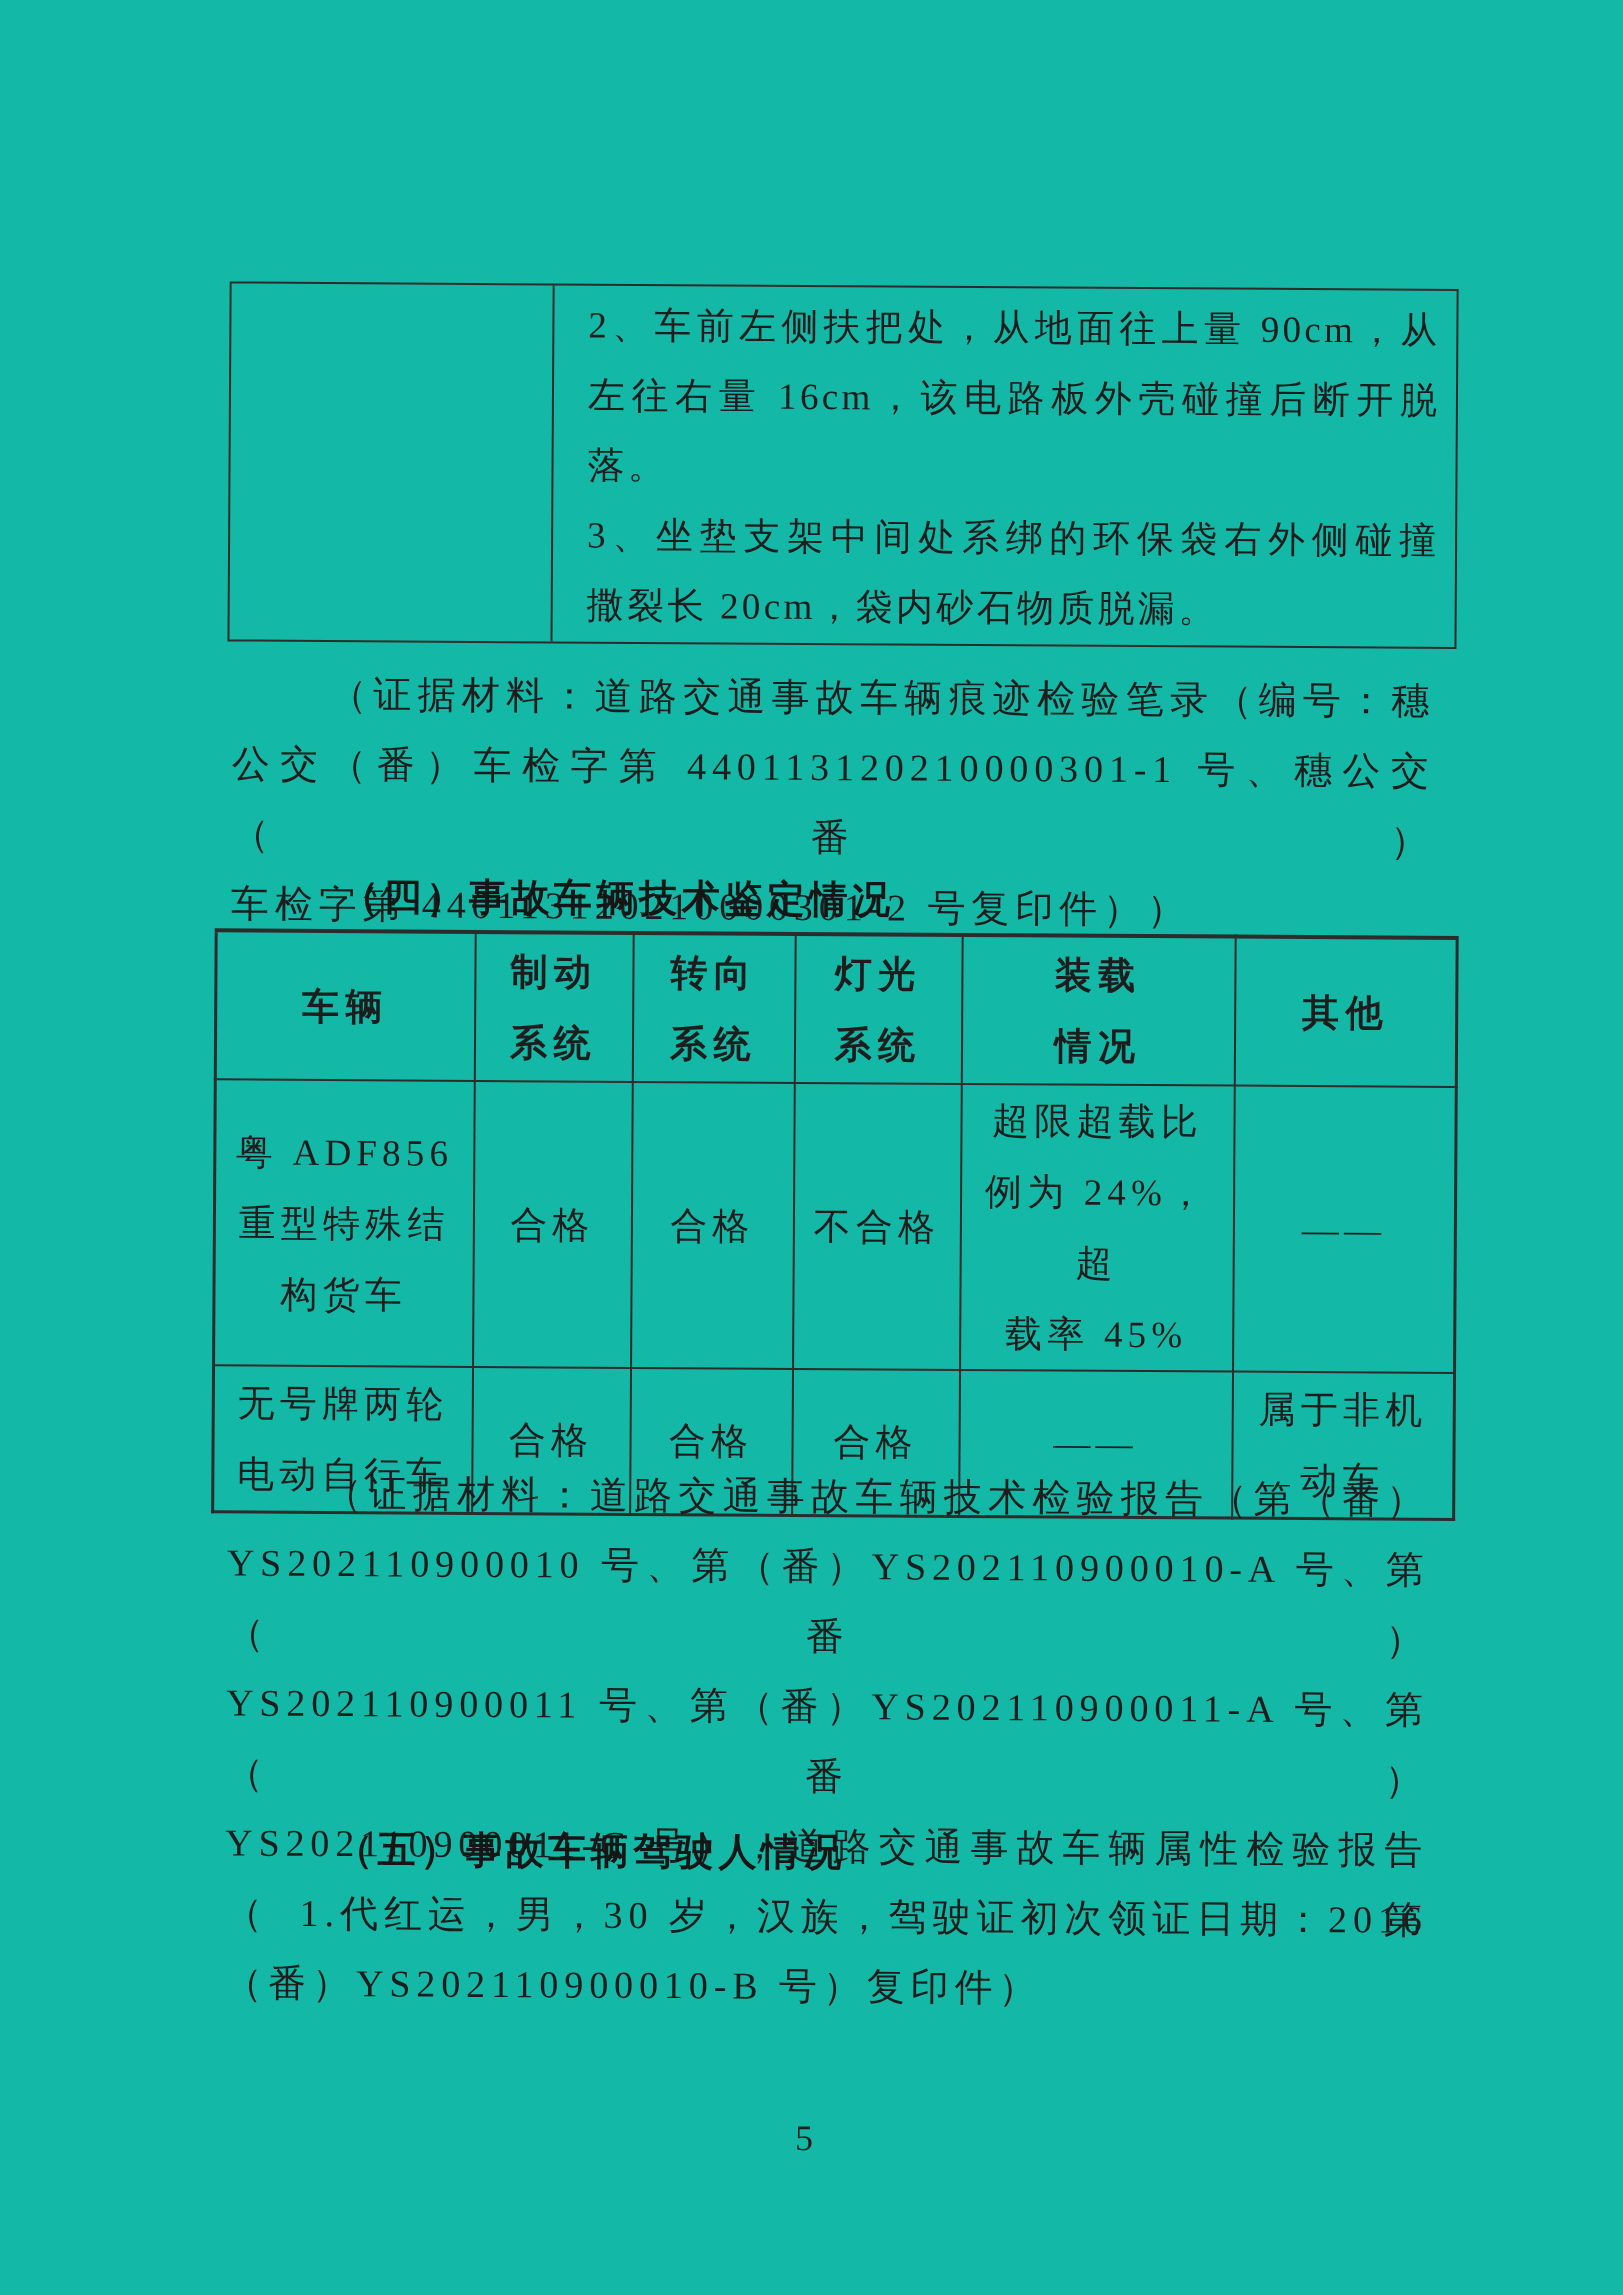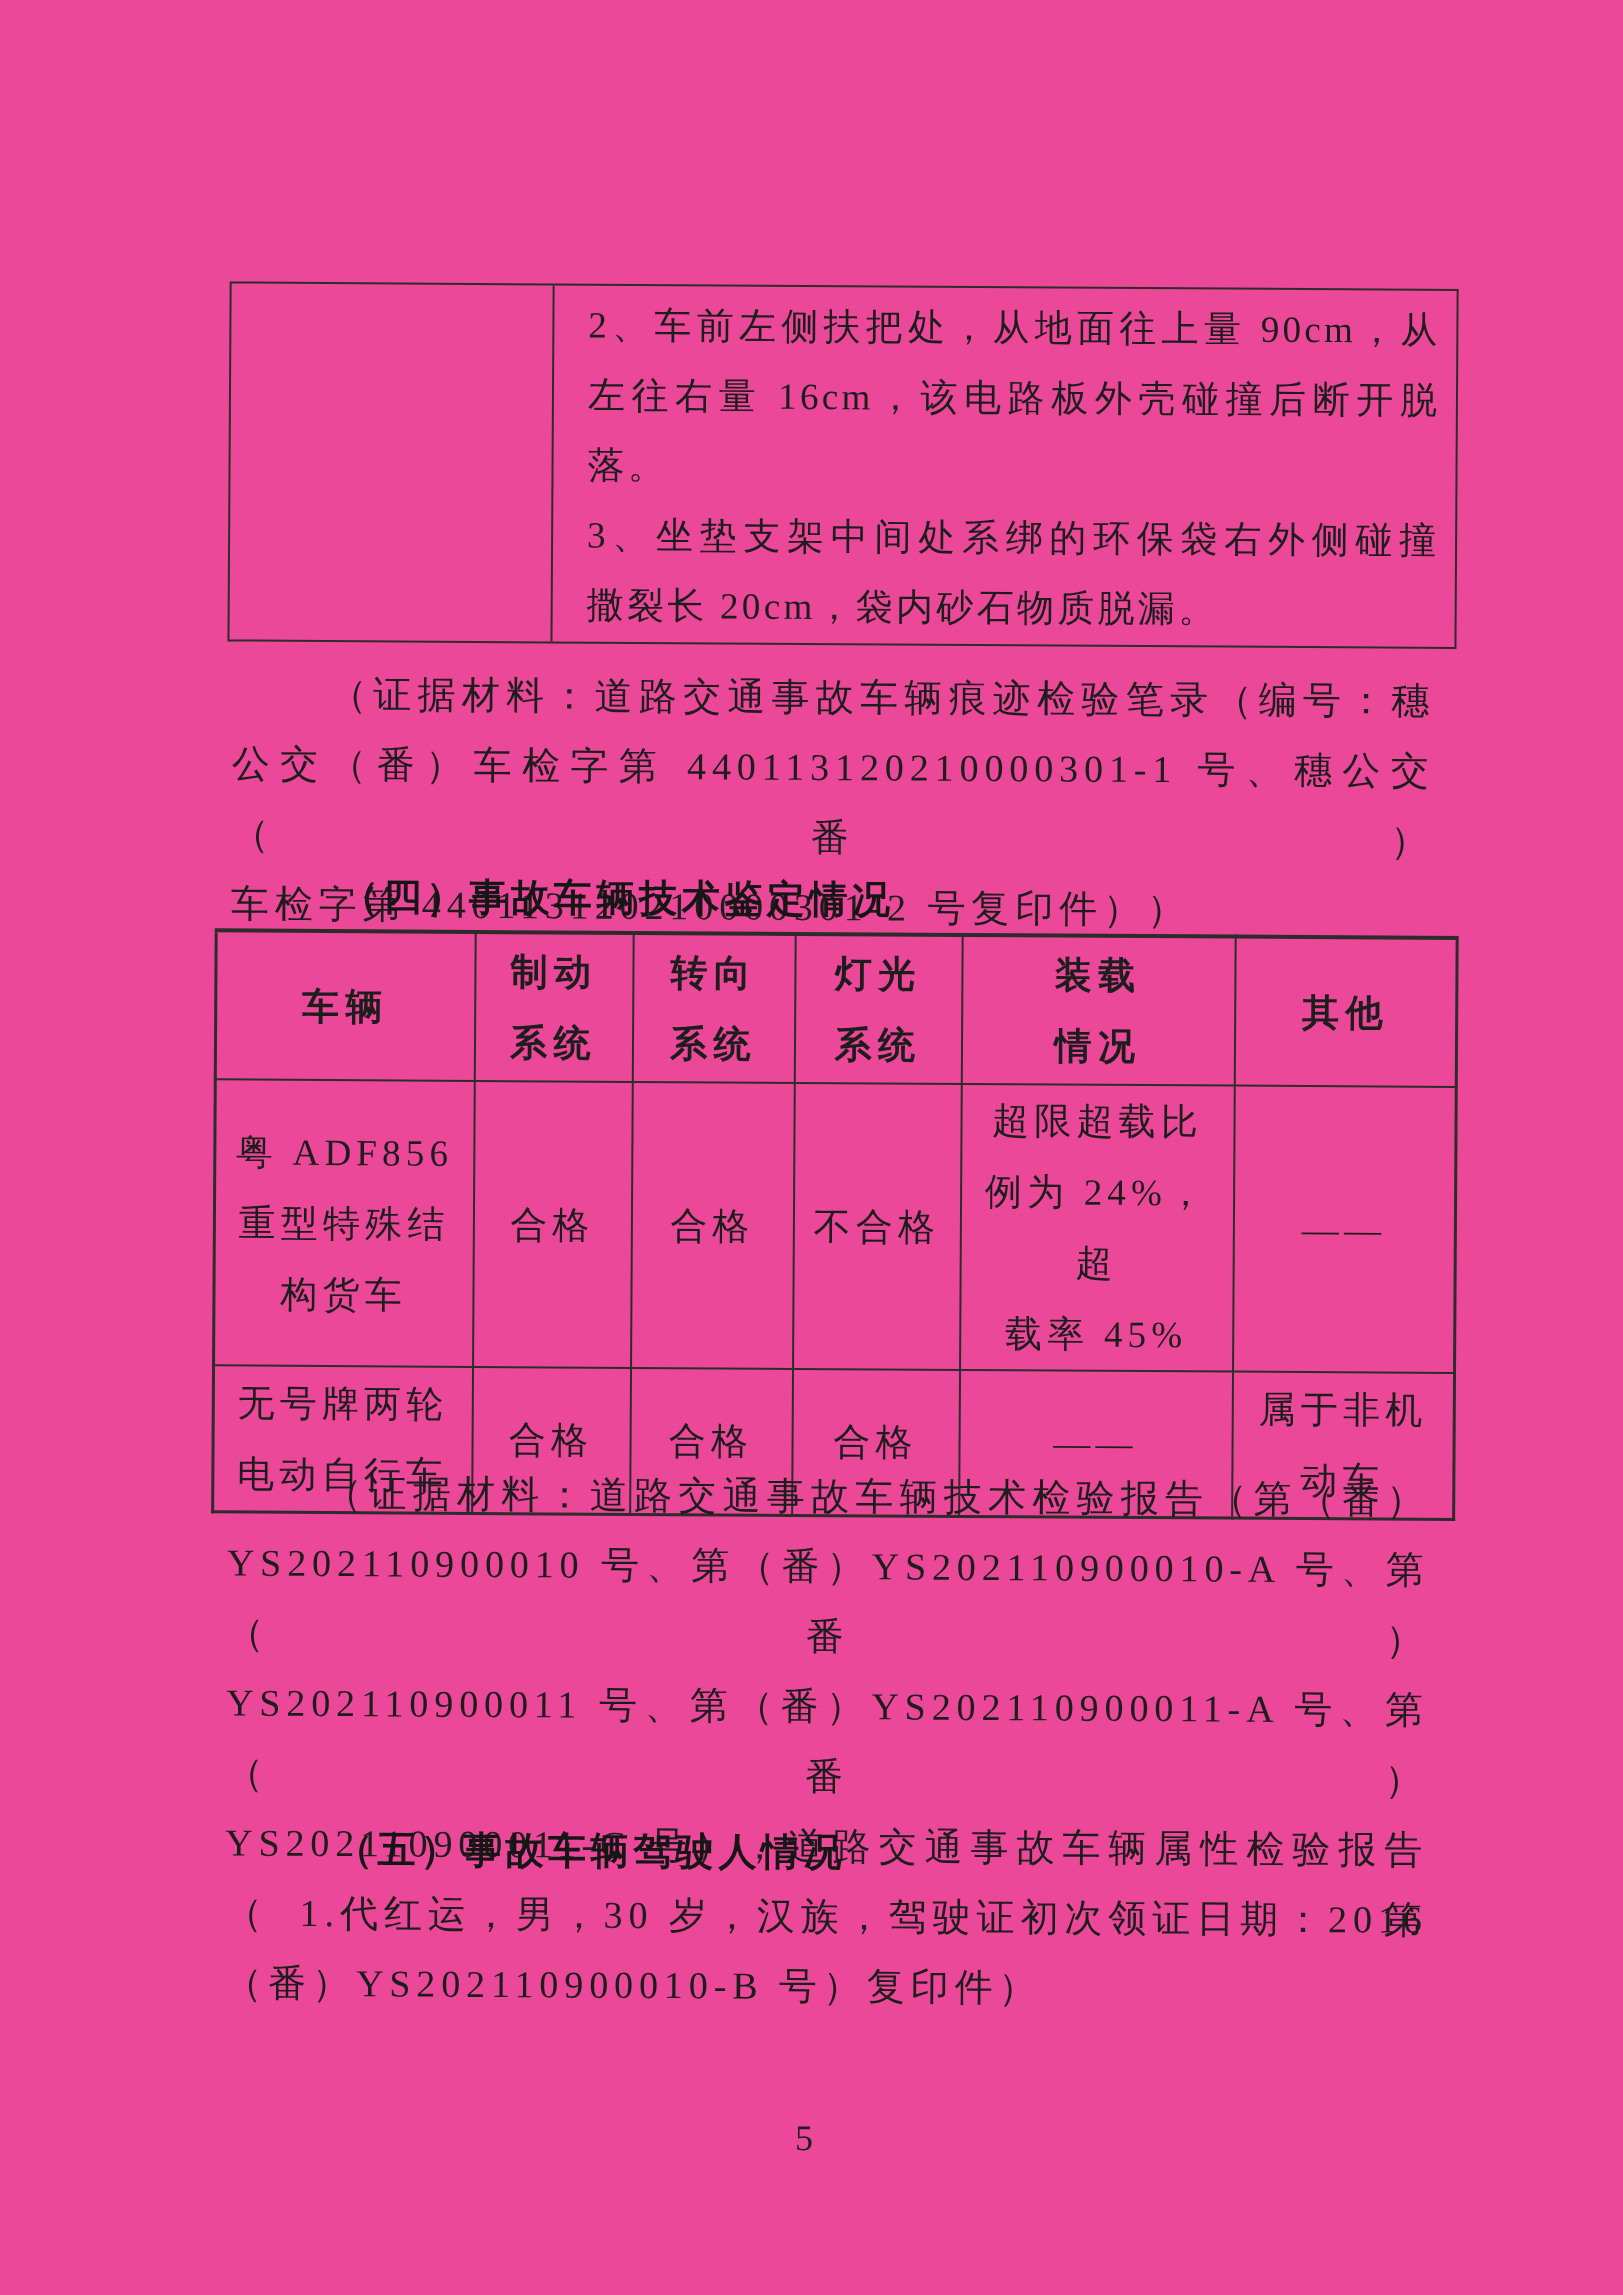--- a/index.html
+++ b/index.html
@@ -6,21 +6,21 @@
   body{
     width:1623px;height:2295px;
     background:#fdfdfb;
     font-family:"Liberation Serif","DejaVu Serif",serif;
     color:#1d1d1d;
     overflow:hidden;
     position:relative;
   }
   .page{
     position:absolute;inset:0;
-    background:#ec4899;
+    background:#14b8a6;
   }
   .skew{
     position:absolute;inset:0;
     transform:rotate(0.35deg);
     transform-origin:812px 1047px;
   }
   
   .ct{
     position:absolute;left:225px;top:285px;
     width:1229px;height:360px;

